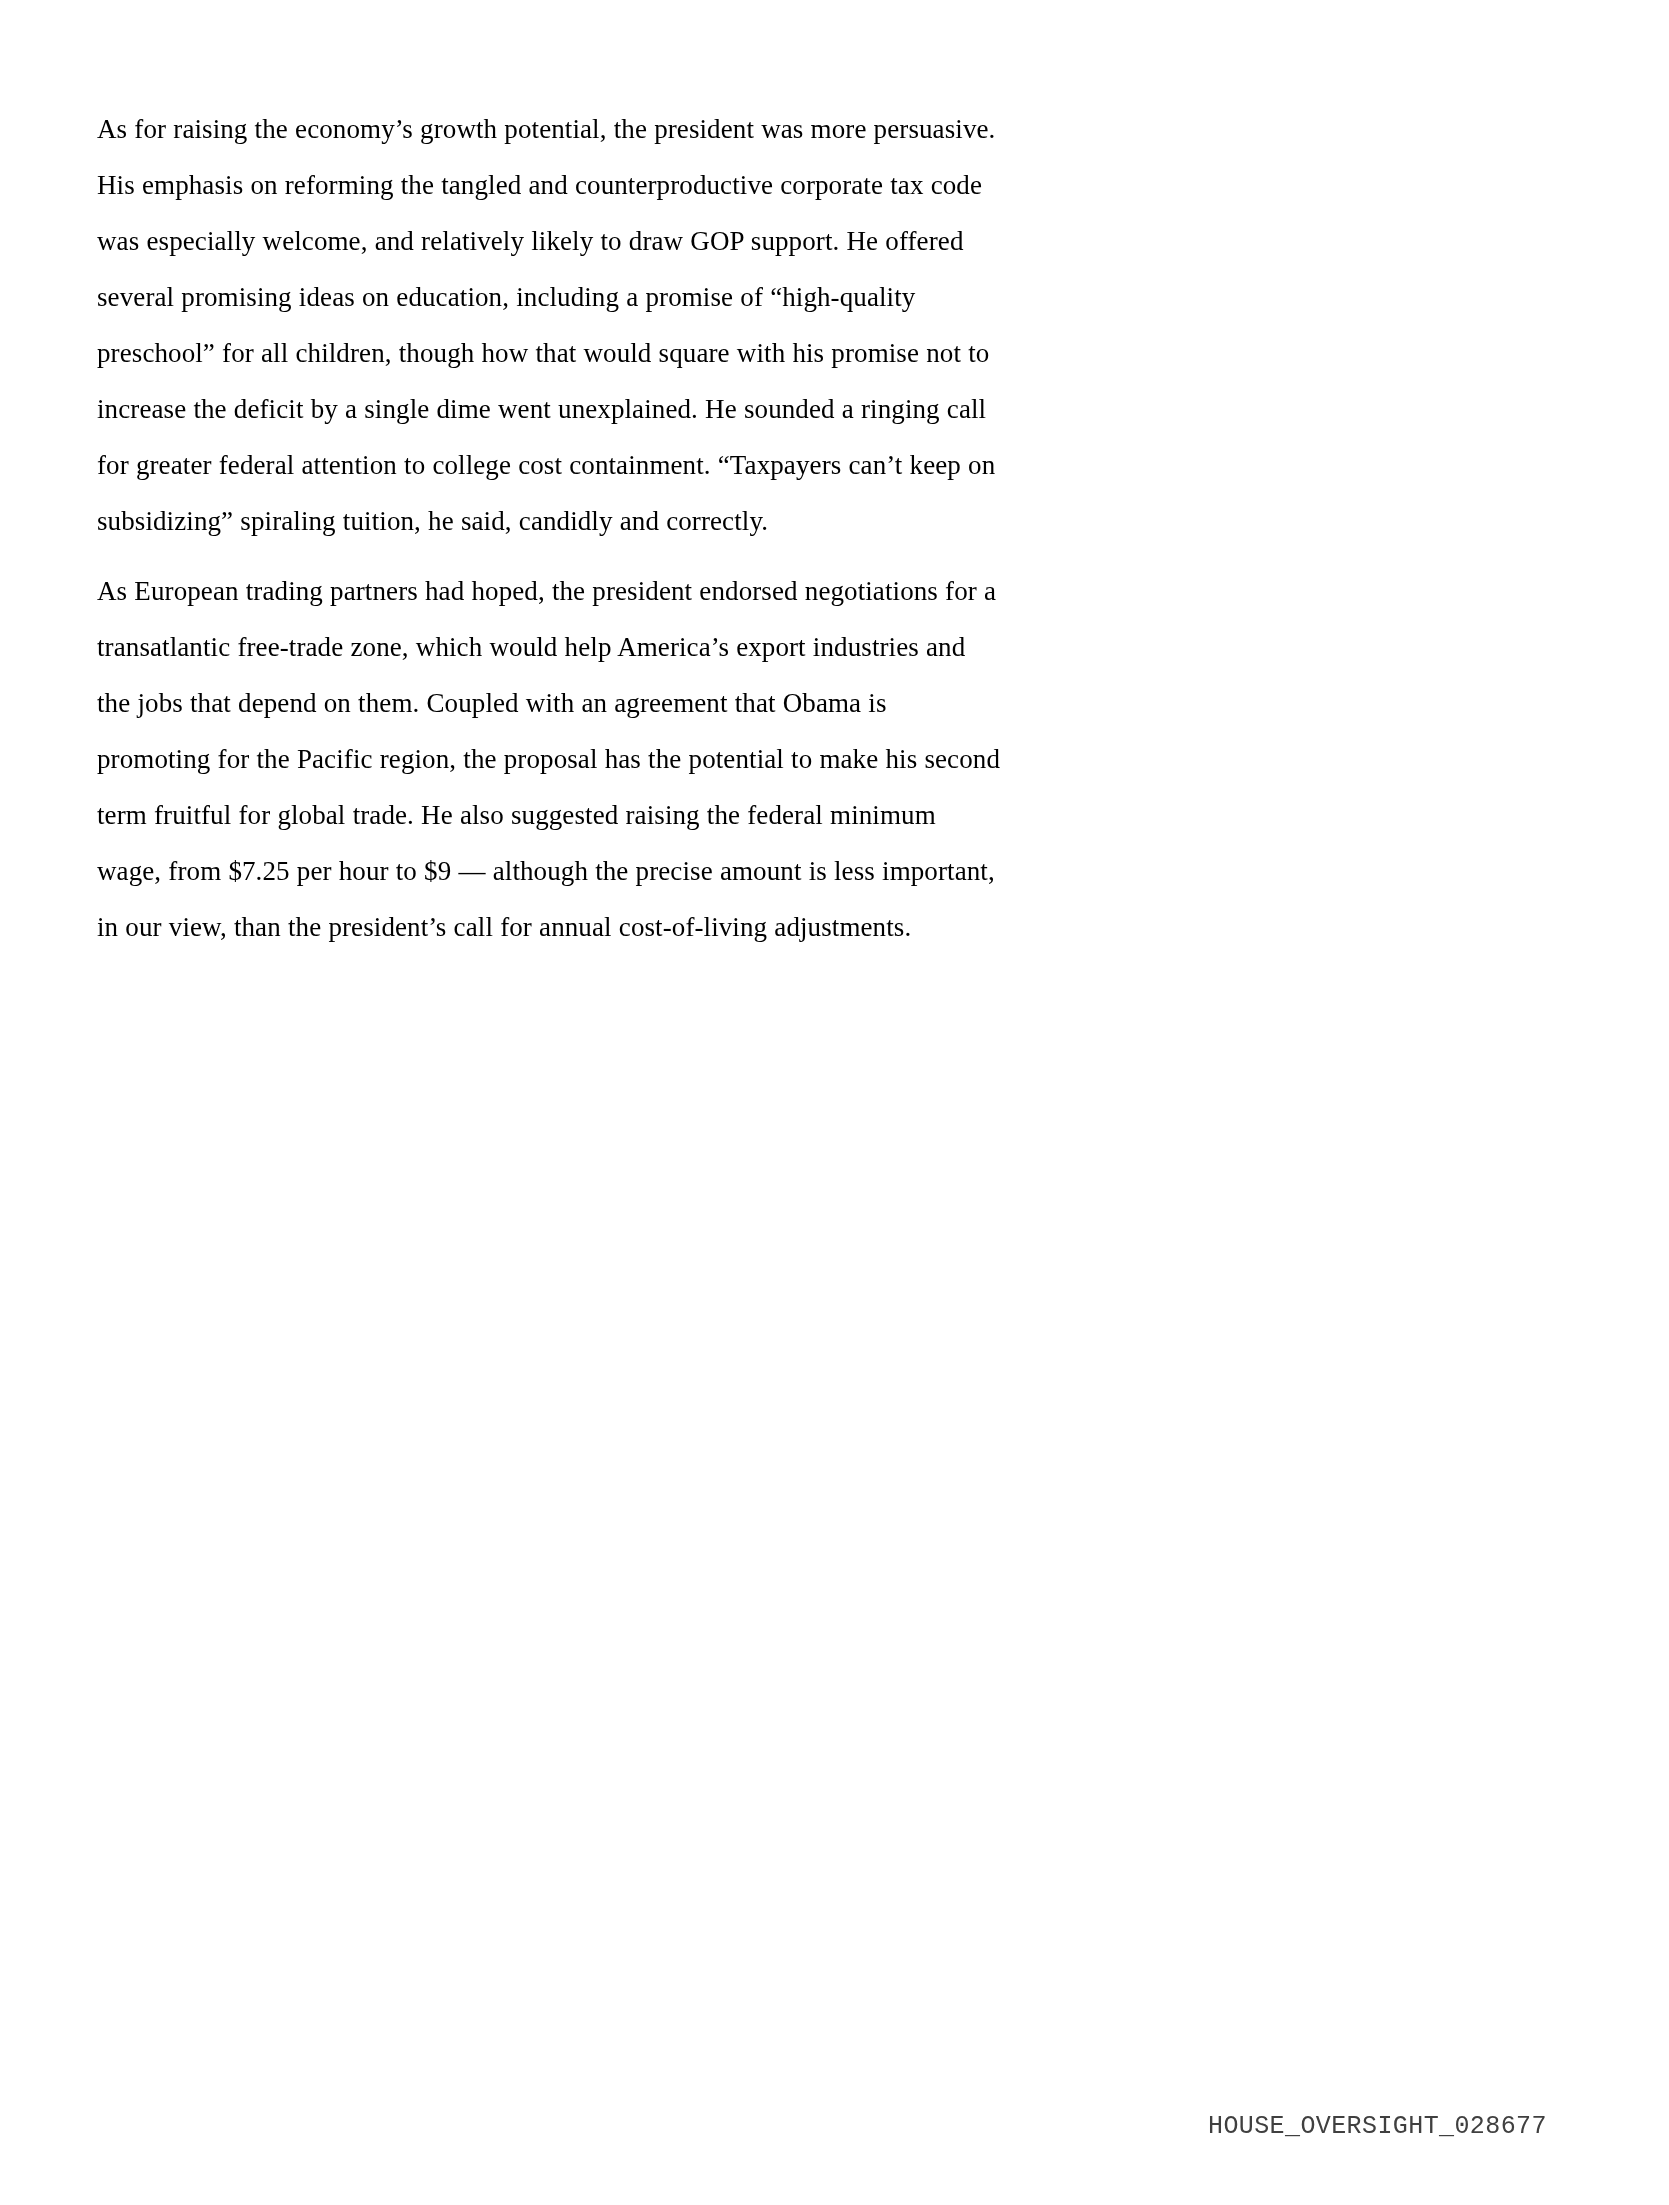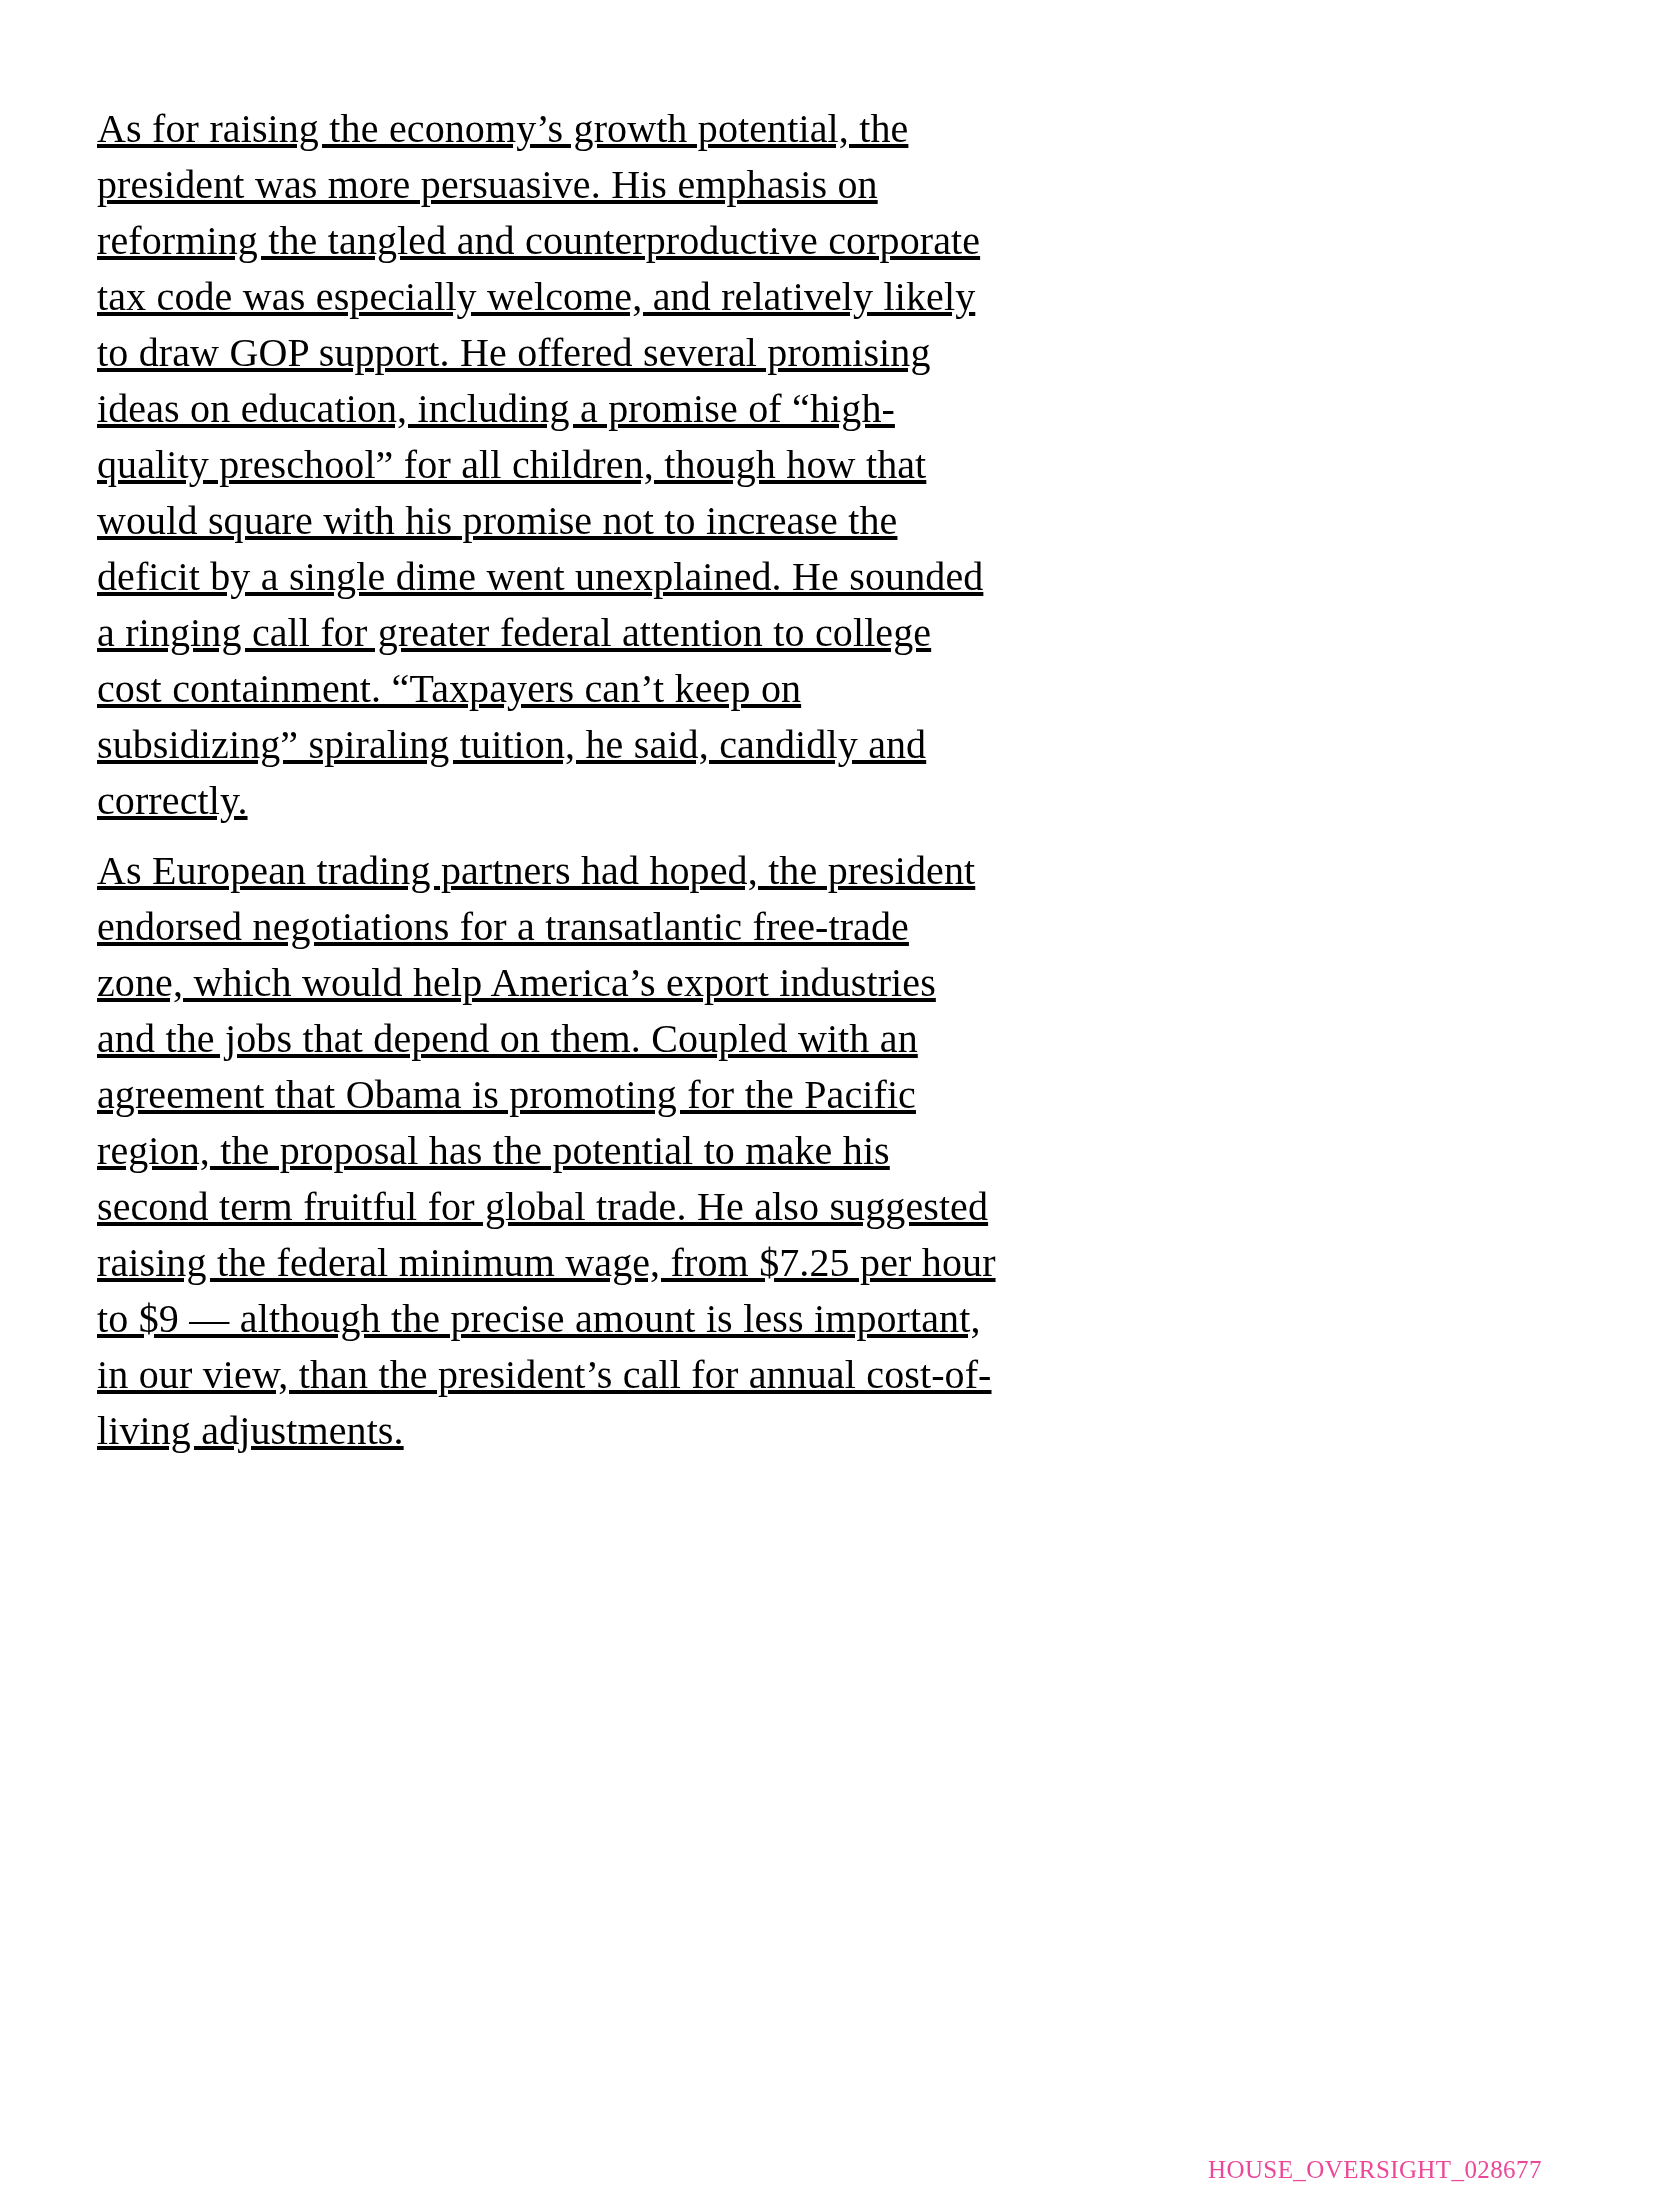--- a/index.html
+++ b/index.html
@@ -23,41 +23,39 @@
     height: 2205px;
     background: #ffffff;
   }
   .doc-body {
     position: absolute;
     left: 97px;
     top: 101px;
     width: 903px;
   }
   .para {
-    font-size: 40px;
+    font-size: 27px;
     line-height: 56px;
     text-align: left;
     margin: 0 0 14.4px 0;
     word-spacing: 0.3px;
     letter-spacing: 0.1px;
-    text-decoration: underline;
   }
   .para:last-child {
     margin-bottom: 0;
   }
   .footer-stamp {
     position: absolute;
     left: 1208px;
     top: 2112px;
-    font-family: Liberation Serif, serif;
+    font-family: Liberation Mono, monospace;
     font-size: 25px;
     letter-spacing: 0.4px;
-    color: #ec4899;
+    color: #404040;
     white-space: nowrap;
-    margin-top: 44px;
   }
 </style>
 </head>
 <body>
 
 <div class="page">
 
   <div class="doc-body">
     <p class="para">As for raising the economy’s growth potential, the president was more persuasive. His emphasis on reforming the tangled and counterproductive corporate tax code was especially welcome, and relatively likely to draw GOP support. He offered several promising ideas on education, including a promise of “high-quality preschool” for all children, though how that would square with his promise not to increase the deficit by a single dime went unexplained. He sounded a ringing call for greater federal attention to college cost containment. “Taxpayers can’t keep on subsidizing” spiraling tuition, he said, candidly and correctly.</p>
     <p class="para">As European trading partners had hoped, the president endorsed negotiations for a transatlantic free-trade zone, which would help America’s export industries and the jobs that depend on them. Coupled with an agreement that Obama is promoting for the Pacific region, the proposal has the potential to make his second term fruitful for global trade. He also suggested raising the federal minimum wage, from $7.25 per hour to $9 — although the precise amount is less important, in our view, than the president’s call for annual cost-of-living adjustments.</p>

